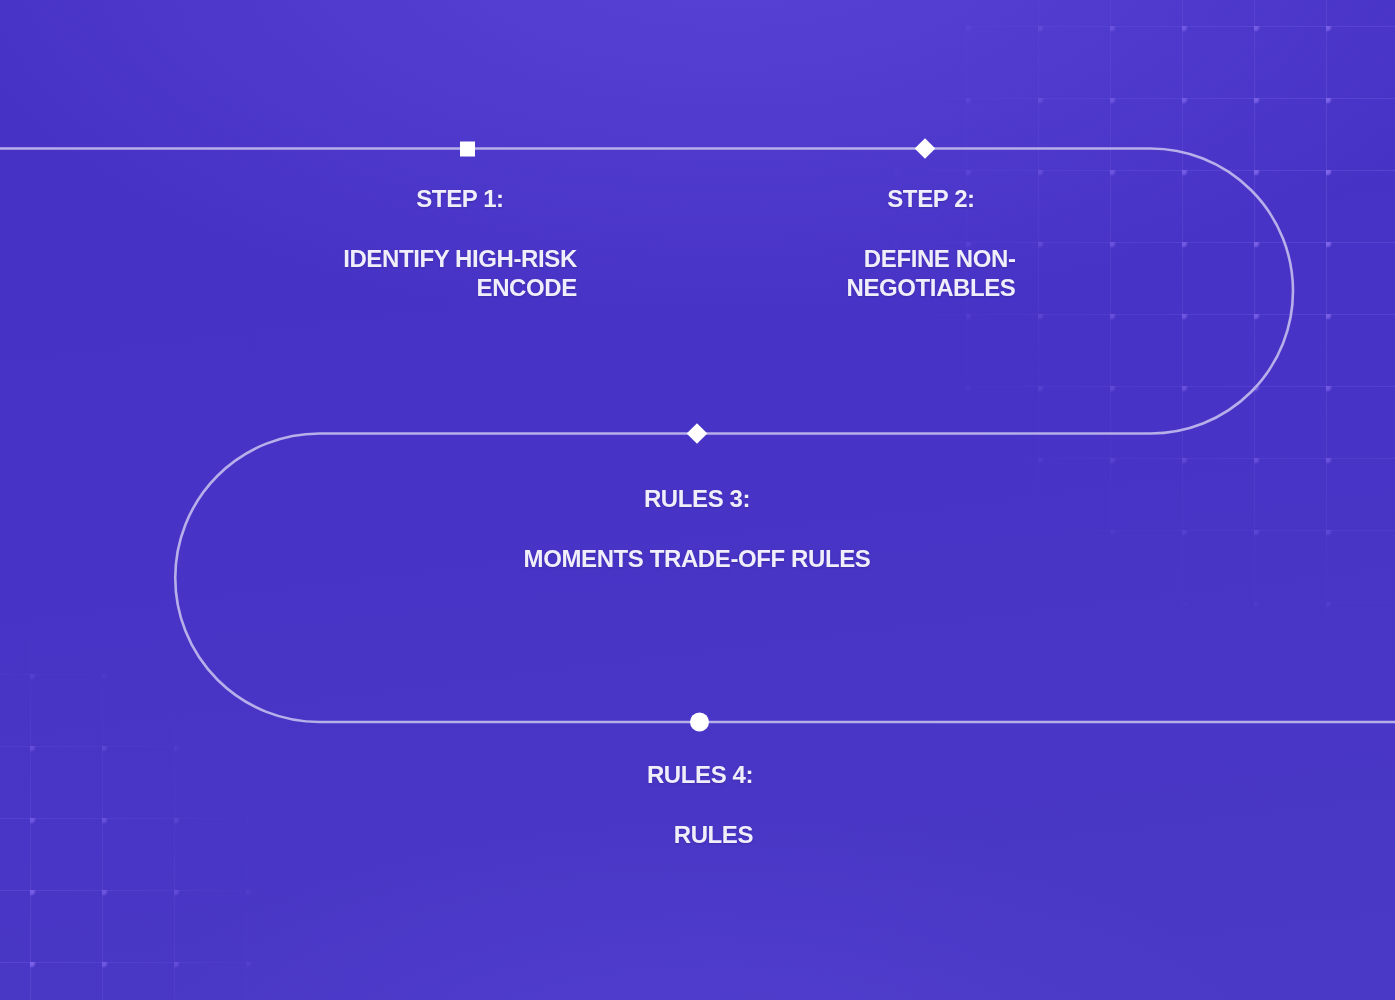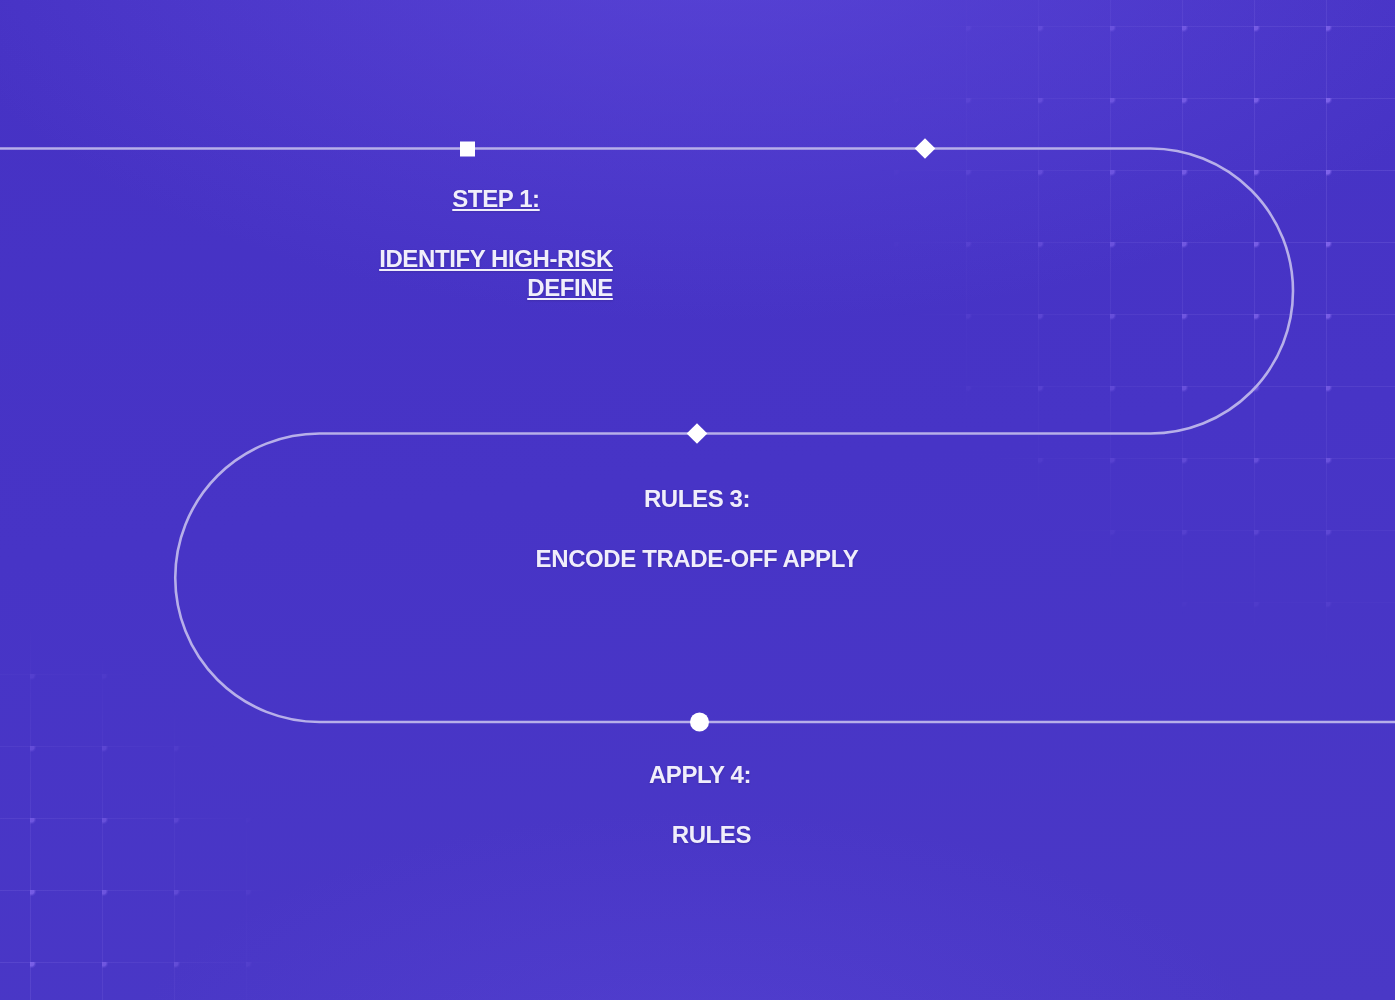--- a/index.html
+++ b/index.html
@@ -60,21 +60,21 @@
     font-weight: bold;
     font-size: 24px;
     line-height: 29px;
     letter-spacing: -0.4px;
     white-space: nowrap;
     text-shadow: 0 1px 2px rgba(32, 20, 90, 0.25);
   }
   .step-desc { margin-top: 31px; text-align: right; }
   .step-line:empty { display: none; }
 
-  .step-1 { left: 496px; top: 184px; text-decoration: underline; }
+  .step-1 { left: 460px; top: 184px; }
   .step-2 { left: 931px; top: 184px; }
   .step-3 { left: 697px; top: 484px; }
   .step-4 { left: 700px; top: 760px; }
 </style>
 </head>
 <body>
 
 <div class="canvas">
 
   <div class="grid-layer"></div>
@@ -84,33 +84,40 @@
     <rect class="marker" x="460" y="141.5" width="15" height="15"></rect>
     <rect class="marker" x="-7.3" y="-7.3" width="14.6" height="14.6" transform="translate(925 148.5) rotate(45)"></rect>
     <rect class="marker" x="-7.3" y="-7.3" width="14.6" height="14.6" transform="translate(697 433.5) rotate(45)"></rect>
     <circle class="marker" cx="699.5" cy="722" r="9.5"></circle>
   </svg>
 
   <div class="step step-1">
     <div class="step-title">STEP 1:</div>
     <div class="step-desc">
       <div class="step-line">IDENTIFY HIGH-RISK</div>
-      <div class="step-line">DEFINE</div>
+      <div class="step-line">ENCODE</div>
     </div>
   </div>
 
+  <div class="step step-2">
+    <div class="step-title">STEP 2:</div>
+    <div class="step-desc">
+      <div class="step-line">DEFINE NON-</div>
+      <div class="step-line">NEGOTIABLES</div>
+    </div>
+  </div>
 
   <div class="step step-3">
     <div class="step-title">RULES 3:</div>
     <div class="step-desc">
-      <div class="step-line">ENCODE TRADE-OFF APPLY</div>
+      <div class="step-line">MOMENTS TRADE-OFF RULES</div>
 
     </div>
   </div>
 
   <div class="step step-4">
-    <div class="step-title">APPLY 4:</div>
+    <div class="step-title">RULES 4:</div>
     <div class="step-desc">
       <div class="step-line">RULES</div>
     </div>
   </div>
 
 </div>
 
 </body></html>

